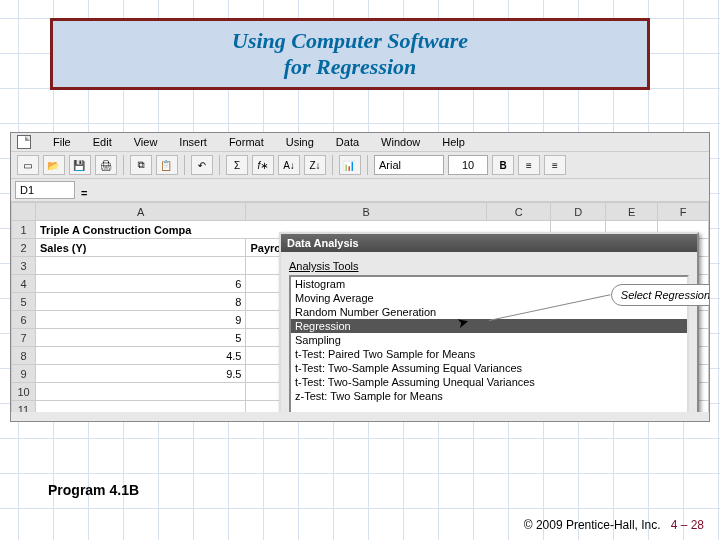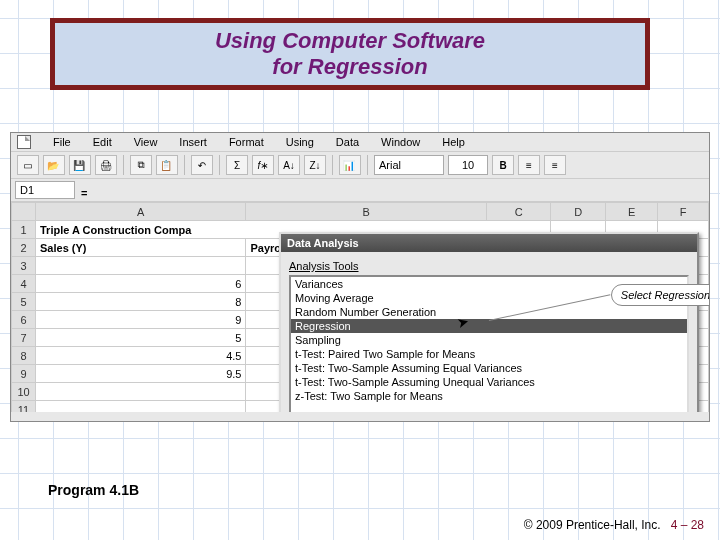--- a/index.html
+++ b/index.html
@@ -22,32 +22,33 @@
     background-position: 18px 18px;
     z-index: 0;
   }
   .slide-title {
     position: absolute;
     top: 18px;
     left: 50px;
     width: 600px;
     height: 72px;
     background: #cbd9ed;
-    border: 5px solid #7f1d1d;
+    border: 3px solid #7f1d1d;
     display: flex;
     align-items: center;
     justify-content: center;
     text-align: center;
     font-weight: bold;
     font-style: italic;
     font-size: 22px;
     line-height: 1.2;
-    color: #701a75;
+    color: #0369a1;
     z-index: 2;
     white-space: pre-line;
+    font-family: Liberation Serif, serif;
   }
   .excel {
     position: absolute;
     top: 132px;
     left: 10px;
     width: 700px;
     height: 290px;
     background: #e8e8e8;
     border: 1px solid #888;
     z-index: 2;
@@ -387,21 +388,21 @@
           </tr>
     </tbody>
       </table>
 
     <div class="dialog">
       <div class="dlg-title">Data Analysis</div>
       <div class="dlg-body">
         <div class="dlg-left">
           <div class="dlg-label">Analysis Tools</div>
           <div class="toolslist">
-            <div class="opt">Variances</div>
+            <div class="opt">Histogram</div>
             <div class="opt">Moving Average</div>
             <div class="opt">Random Number Generation</div>
             <div class="opt sel">Regression</div>
             <div class="opt">Sampling</div>
             <div class="opt">t-Test: Paired Two Sample for Means</div>
             <div class="opt">t-Test: Two-Sample Assuming Equal Variances</div>
             <div class="opt">t-Test: Two-Sample Assuming Unequal Variances</div>
             <div class="opt">z-Test: Two Sample for Means</div>
           </div>
         </div>

